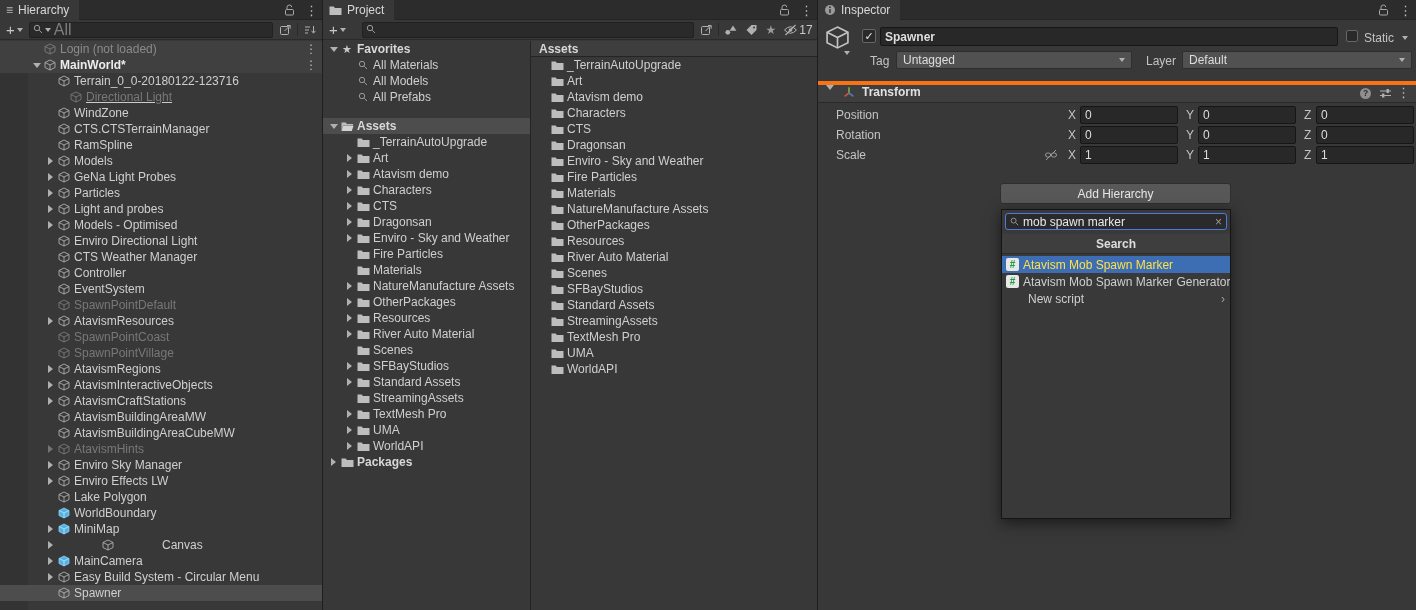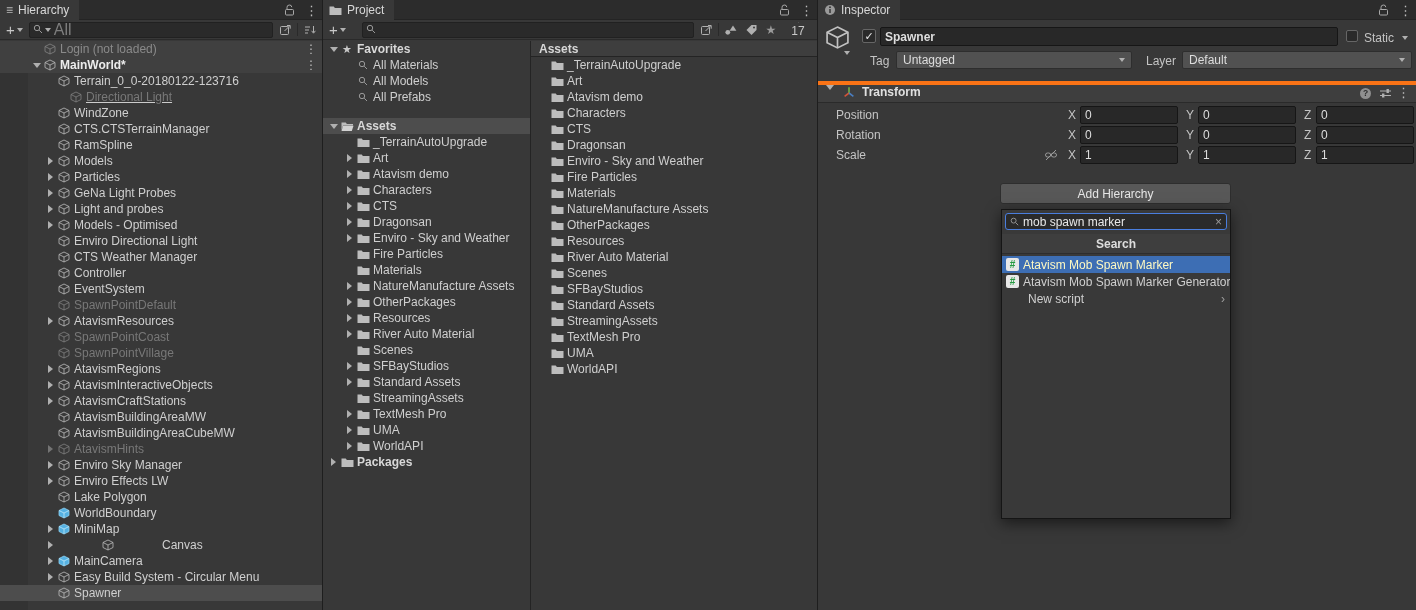--- a/index.html
+++ b/index.html
@@ -83,21 +83,21 @@
   #ac-search { position:absolute; left:3px; top:3px; right:3px; height:17px; background:#2a2a2a;
                border:1px solid #4a7ede; border-radius:3px; display:flex; align-items:center; gap:3px; padding:0 4px; }
   #ac-search input { flex:1; min-width:0; background:transparent; border:none; outline:none; color:#e8e8e8;
                      font-family:"Liberation Sans",sans-serif; font-size:12px; }
   #ac-head { position:absolute; left:0; right:0; top:24px; height:20px; background:#3e3e3e;
              border-bottom:1px solid #2d2d2d; display:flex; align-items:center; justify-content:center;
              font-weight:bold; color:#dddddd; }
   #ac-results { position:absolute; left:0; right:0; top:46px; }
   #ac-results .row { height:17px; }
   #ac-results .row.sel { background:#3d6eb4; }
-  #ac-results .row.sel .lbl { color:#fef9c3; }
+  #ac-results .row.sel .lbl { color:#fde047; }
   #ac-results .row .lbl { padding-left:4px; }
   .script-ic { width:13px; height:13px; min-width:13px; background:#e8e8e8; border-radius:2px; margin-left:4px;
                display:flex; align-items:center; justify-content:center; color:#259b41; font-weight:bold; font-size:10px; }
   .chev { margin-left:auto; padding-right:5px; color:#9d9d9d; }
   svg { display:block; }
 </style>
 </head>
 <body>
 
 <div class="panel" id="hier-panel">
@@ -236,33 +236,33 @@
       <div class="row" style="padding-left: 44px;">
         <span class="arrow-slot">
           <span class="tri right"></span>
         </span>
         <span class="ic">
           <svg width="12" height="12" viewBox="0 0 12 12">
             <path d="M6 1 L11 3.5 V8.5 L6 11 L1 8.5 V3.5 Z" fill="none" stroke="#bdbdbd" stroke-width="0.8"></path>
             <path d="M1 3.5 L6 6 L11 3.5 M6 6 V11" fill="none" stroke="#bdbdbd" stroke-width="0.8"></path>
           </svg>
         </span>
+        <span class="lbl">GeNa Light Probes</span>
+      </div>
+      <div class="row" style="padding-left: 44px;">
+        <span class="arrow-slot">
+          <span class="tri right"></span>
+        </span>
+        <span class="ic">
+          <svg width="12" height="12" viewBox="0 0 12 12">
+            <path d="M6 1 L11 3.5 V8.5 L6 11 L1 8.5 V3.5 Z" fill="none" stroke="#bdbdbd" stroke-width="0.8"></path>
+            <path d="M1 3.5 L6 6 L11 3.5 M6 6 V11" fill="none" stroke="#bdbdbd" stroke-width="0.8"></path>
+          </svg>
+        </span>
         <span class="lbl">Particles</span>
-      </div>
-      <div class="row" style="padding-left: 44px;">
-        <span class="arrow-slot">
-          <span class="tri right"></span>
-        </span>
-        <span class="ic">
-          <svg width="12" height="12" viewBox="0 0 12 12">
-            <path d="M6 1 L11 3.5 V8.5 L6 11 L1 8.5 V3.5 Z" fill="none" stroke="#bdbdbd" stroke-width="0.8"></path>
-            <path d="M1 3.5 L6 6 L11 3.5 M6 6 V11" fill="none" stroke="#bdbdbd" stroke-width="0.8"></path>
-          </svg>
-        </span>
-        <span class="lbl">GeNa Light Probes</span>
       </div>
       <div class="row" style="padding-left: 44px;">
         <span class="arrow-slot">
           <span class="tri right"></span>
         </span>
         <span class="ic">
           <svg width="12" height="12" viewBox="0 0 12 12">
             <path d="M6 1 L11 3.5 V8.5 L6 11 L1 8.5 V3.5 Z" fill="none" stroke="#bdbdbd" stroke-width="0.8"></path>
             <path d="M1 3.5 L6 6 L11 3.5 M6 6 V11" fill="none" stroke="#bdbdbd" stroke-width="0.8"></path>
           </svg>
@@ -583,21 +583,21 @@
           <path d="M9 1.5 l3.4 5.2 h-6.8 z" fill="#b0b0b0"></path>
         </svg>
     </span>
     <span class="tbicon">
       <svg width="13" height="12" viewBox="0 0 13 12">
           <path d="M6.5 1 h5 v5 L6.5 11 L1.5 6 Z" fill="#b0b0b0"></path>
           <circle cx="9" cy="3.5" r="1" fill="#383838"></circle>
         </svg>
     </span>
     <span class="tbicon" style="color:#9a9a9a;font-size:12px;">★</span>
-    <span class="tbicon" style="gap:1px; min-width:30px;flex-direction:column;">
+    <span class="tbicon" style="gap:1px; min-width:30px;">
       <svg width="15" height="12" viewBox="0 0 15 12">
           <path d="M1.5 6 q6 -6.5 12 0 q-6 6.5 -12 0 Z" fill="none" stroke="#b0b0b0"></path>
           <circle cx="7.5" cy="6" r="1.8" fill="#b0b0b0"></circle>
           <path d="M2.5 11 L12.5 1" stroke="#b0b0b0" stroke-width="1.2"></path>
         </svg>
       <span style="color:#c8c8c8;">17</span>
     </span>
   </div>
   <div class="tree" id="proj-tree">
       <div class="row bold" style="padding-left: 4px;">

